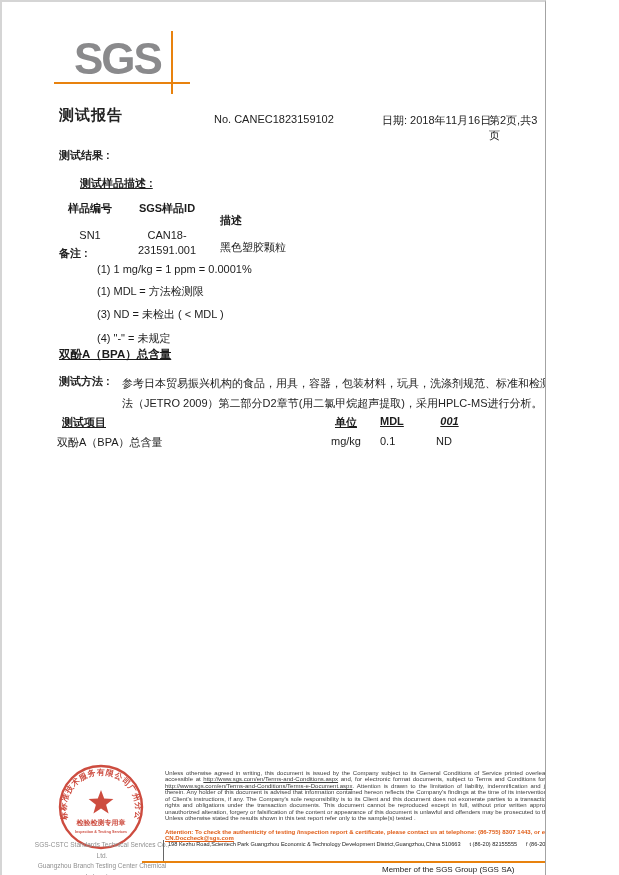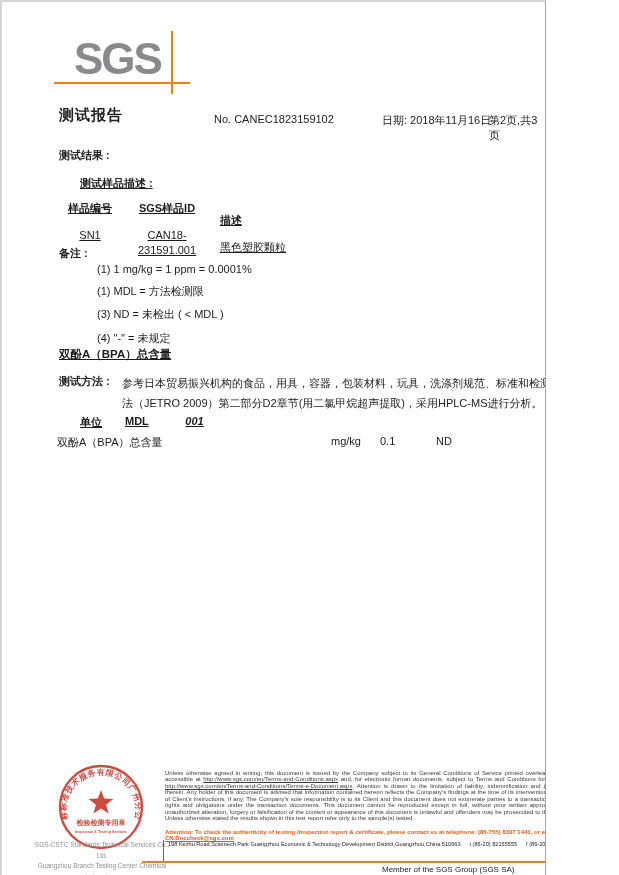--- a/index.html
+++ b/index.html
@@ -23,21 +23,21 @@
   .report-no { left:212px; top:111px; font-size:11px; color:#222; }
   .report-date { left:380px; top:111px; font-size:11px; color:#222; }
   .page-info { left:487px; top:111px; font-size:11px; color:#222; }
 
   .lbl { font-size:11px; font-weight:bold; color:#222; }
   .results-label { left:57px; top:146px; }
   .sample-desc-label { left:57px; top:174px; text-decoration:underline;margin-left:21px; }
 
   
   .sample-table { left:55px; top:199px; font-size:11px; }
-  .srow { display:flex; line-height:15px;text-decoration:underline; }
+  .srow { display:flex; line-height:15px; }
   .sc1 { width:66px; text-align:center; }
   .sc2 { width:88px; text-align:center; }
   .sc3 { padding-left:9px; text-align:left;margin-top:12px; }
   .sh { font-weight:bold; }
 
   .notes-label { left:57px; top:244px; }
   .notes-list { left:95px; top:261px; font-size:11px; }
   .notes-list div { margin-bottom:8.6px; }
 
   .bpa-heading { left:57px; top:345px; font-size:11.5px; font-weight:bold; text-decoration:underline; }
@@ -114,20 +114,21 @@
     <div>(3) ND = 未检出 ( &lt; MDL )</div>
     <div>(4) "-" = 未规定</div>
   </div>
 
   <div class="abs bpa-heading">双酚A（BPA）总含量</div>
   <div class="abs lbl method-label">测试方法 :</div>
   <div class="abs method-text">参考日本贸易振兴机构的食品，用具，容器，包装材料，玩具，洗涤剂规范、标准和检测方法（JETRO 2009）第二部分D2章节(用二氯甲烷超声提取)，采用HPLC-MS进行分析。</div>
 
   <div class="abs result-table">
     <div class="rrow rh">
+      <div class="rc1"><span>测试项目</span></div>
       <div class="rc2"><span>单位</span></div>
       <div class="rc3"><span>MDL</span></div>
       <div class="rc4"><span>001</span></div>
     </div>
     <div class="rrow rd">
       <div class="rc1">双酚A（BPA）总含量</div>
       <div class="rc2">mg/kg</div>
       <div class="rc3">0.1</div>
       <div class="rc4">ND</div>
     </div>

